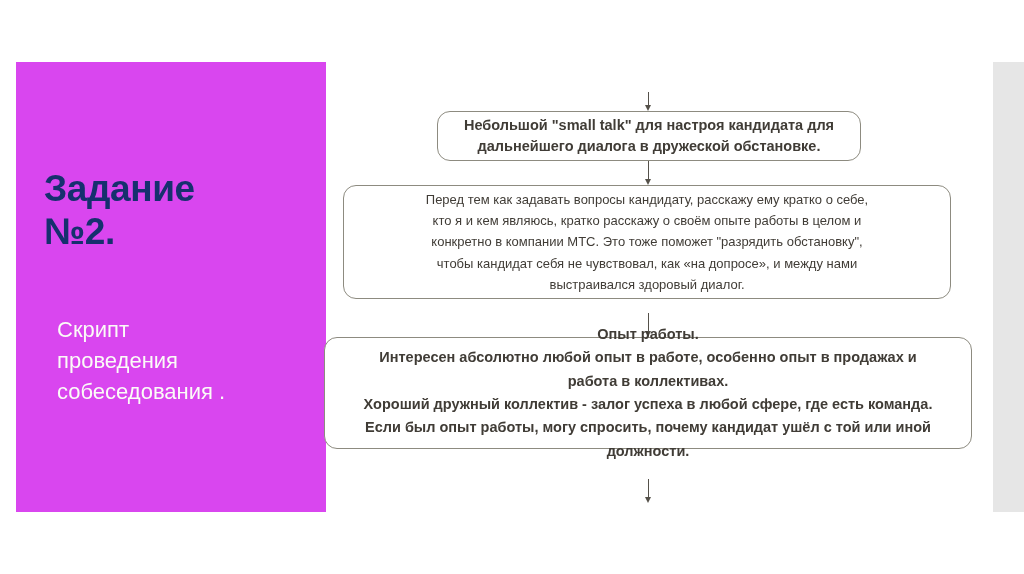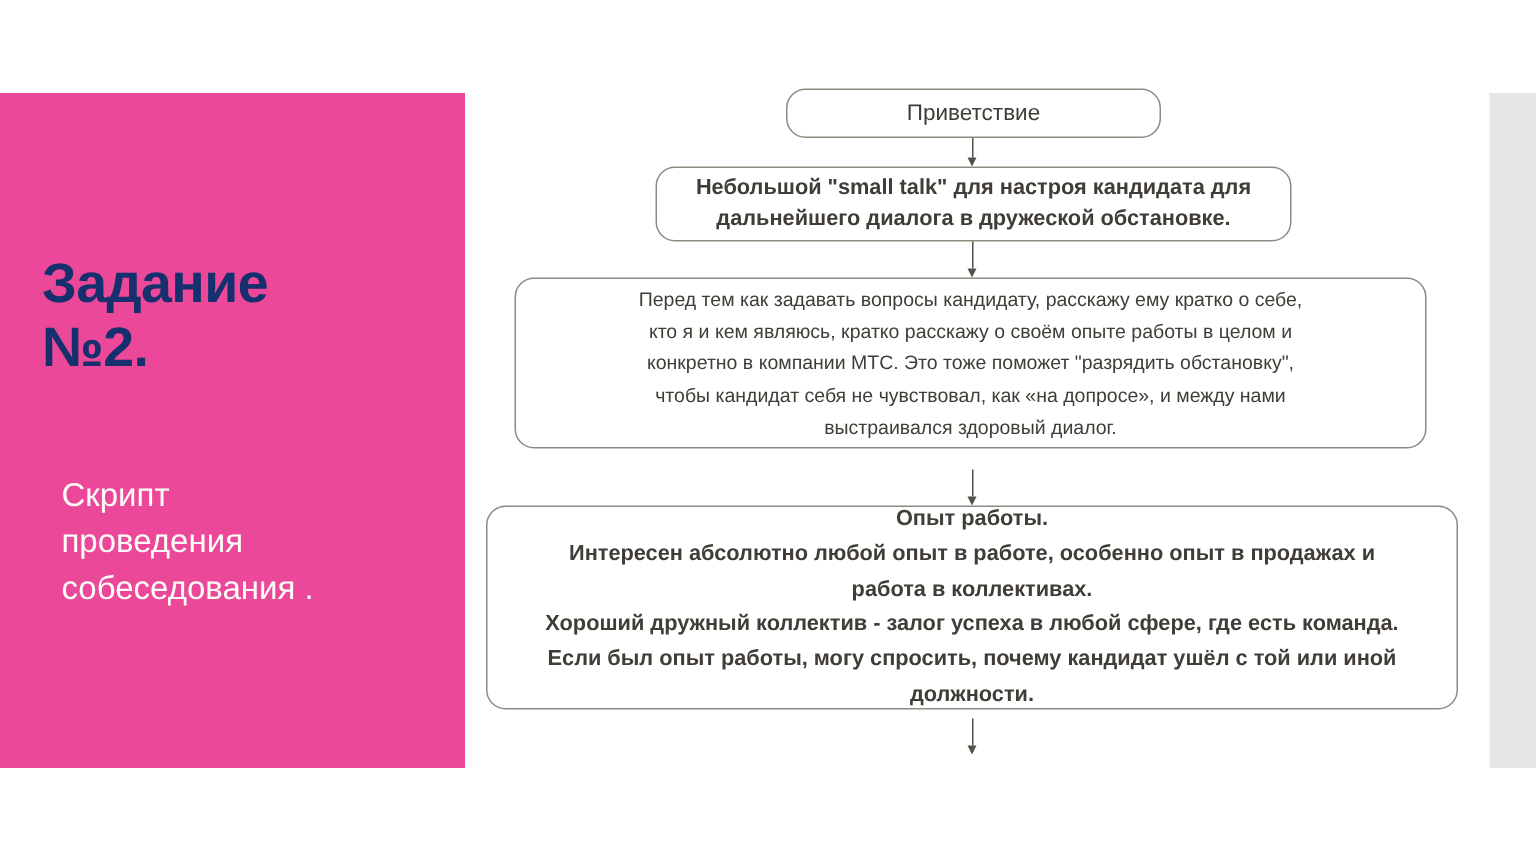--- a/index.html
+++ b/index.html
@@ -15,25 +15,25 @@
     position: relative;
     width: 1024px;
     height: 574px;
     background: #ffffff;
     overflow: hidden;
   }
 
   
   #left-panel {
     position: absolute;
-    left: 0;
+    left: 16px;
     top: 62px;
     width: 310px;
     height: 450px;
-    background: #ec4899;
+    background: #d946ef;
     box-sizing: border-box;
     padding: 0 22px;
   }
   #panel-title {
     position: absolute;
     left: 28px;
     top: 106px;
     width: 244px;
     margin: 0;
     font-size: 37px;
@@ -113,21 +113,21 @@
     height: 114px;
     font-size: 13px;
     font-weight: normal;
     line-height: 1.62;
     padding: 0 16px;
   }
   #node-experience {
     left: 324px;
     top: 337px;
     width: 648px;
-    height: 136px;
+    height: 112px;
     font-size: 14.5px;
     font-weight: bold;
     line-height: 1.62;
     padding: 0 16px;
   }
 
   
   .connector {
     position: absolute;
     left: 645px;
@@ -175,21 +175,20 @@
 №2.</h1>
     <p id="panel-subtitle">Скрипт
 проведения
 собеседования .</p>
   </div>
 
   <div id="right-strip"></div>
 
   <div id="flowchart">
 
-    <div class="node" id="node-greeting">Приветствие</div>
 
     <div class="connector" id="conn-1">
       <div class="shaft"></div>
       <div class="head"></div>
     </div>
 
     <div class="node" id="node-smalltalk">Небольшой "small talk" для настроя кандидата для
 дальнейшего диалога в дружеской обстановке.</div>
 
     <div class="connector" id="conn-2">

